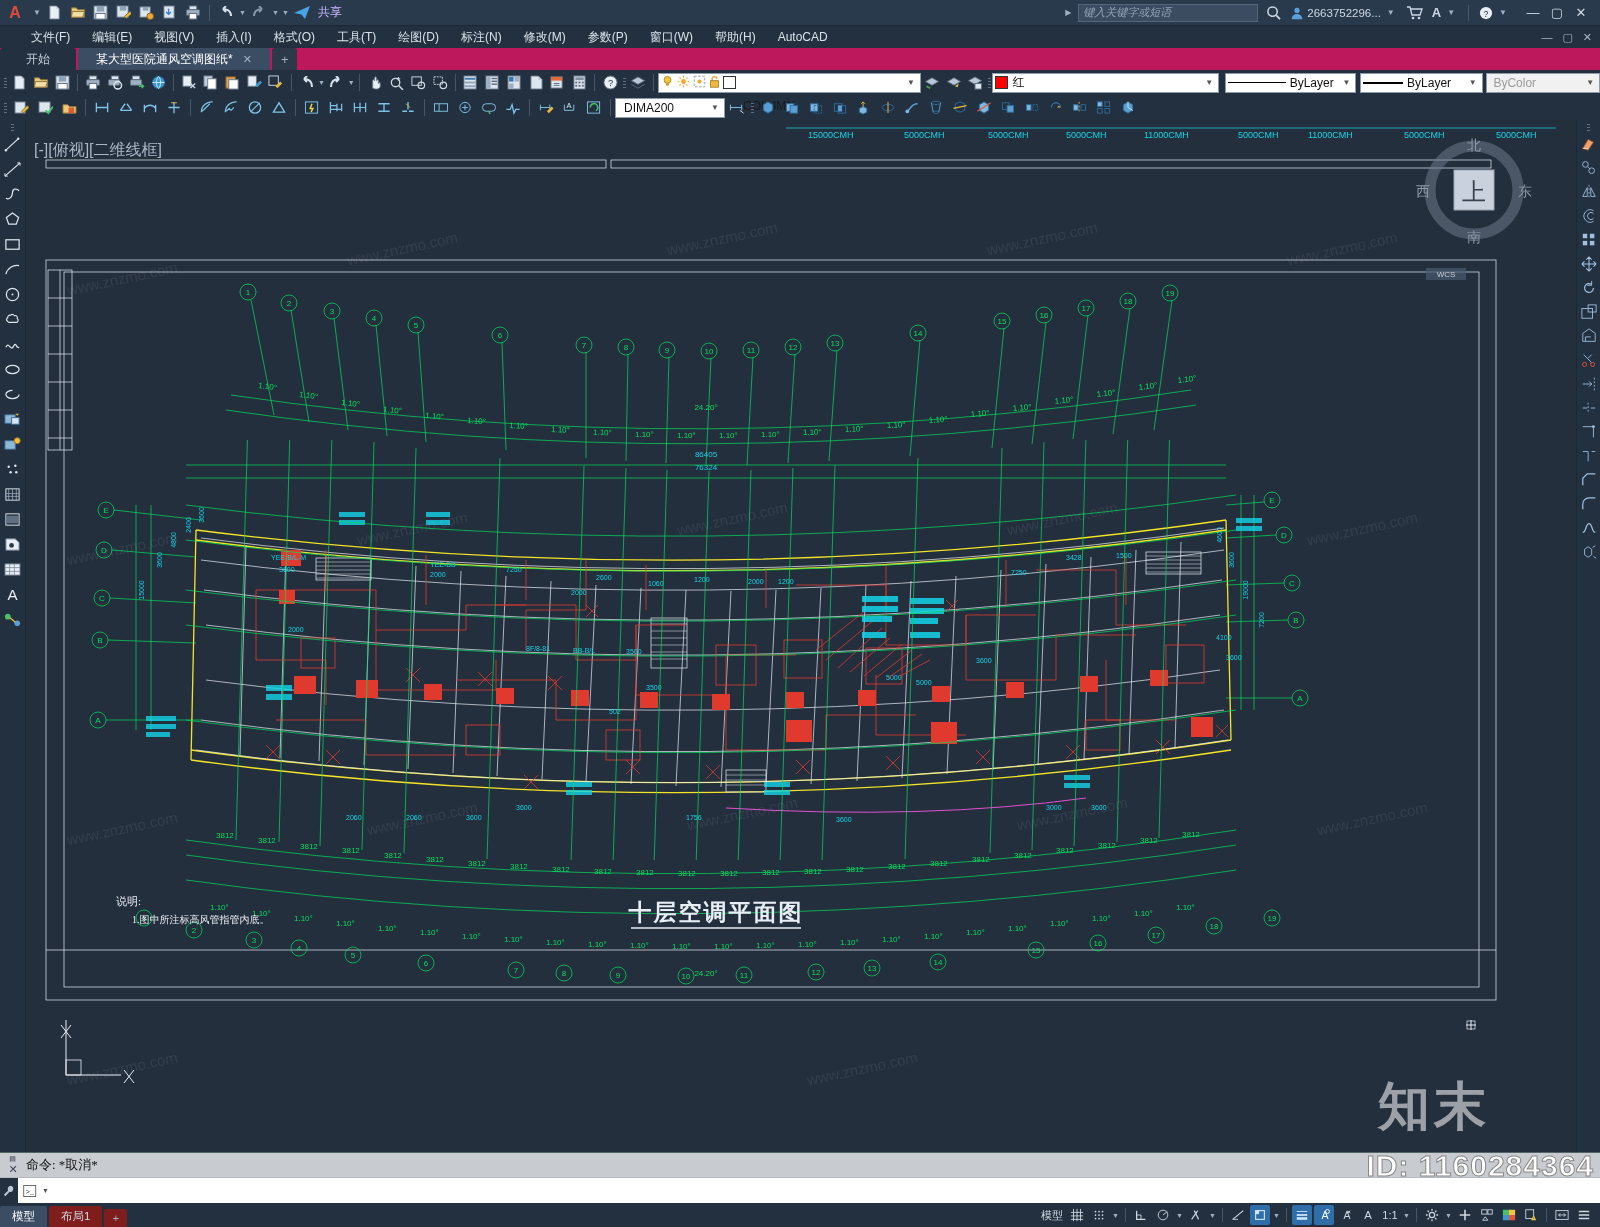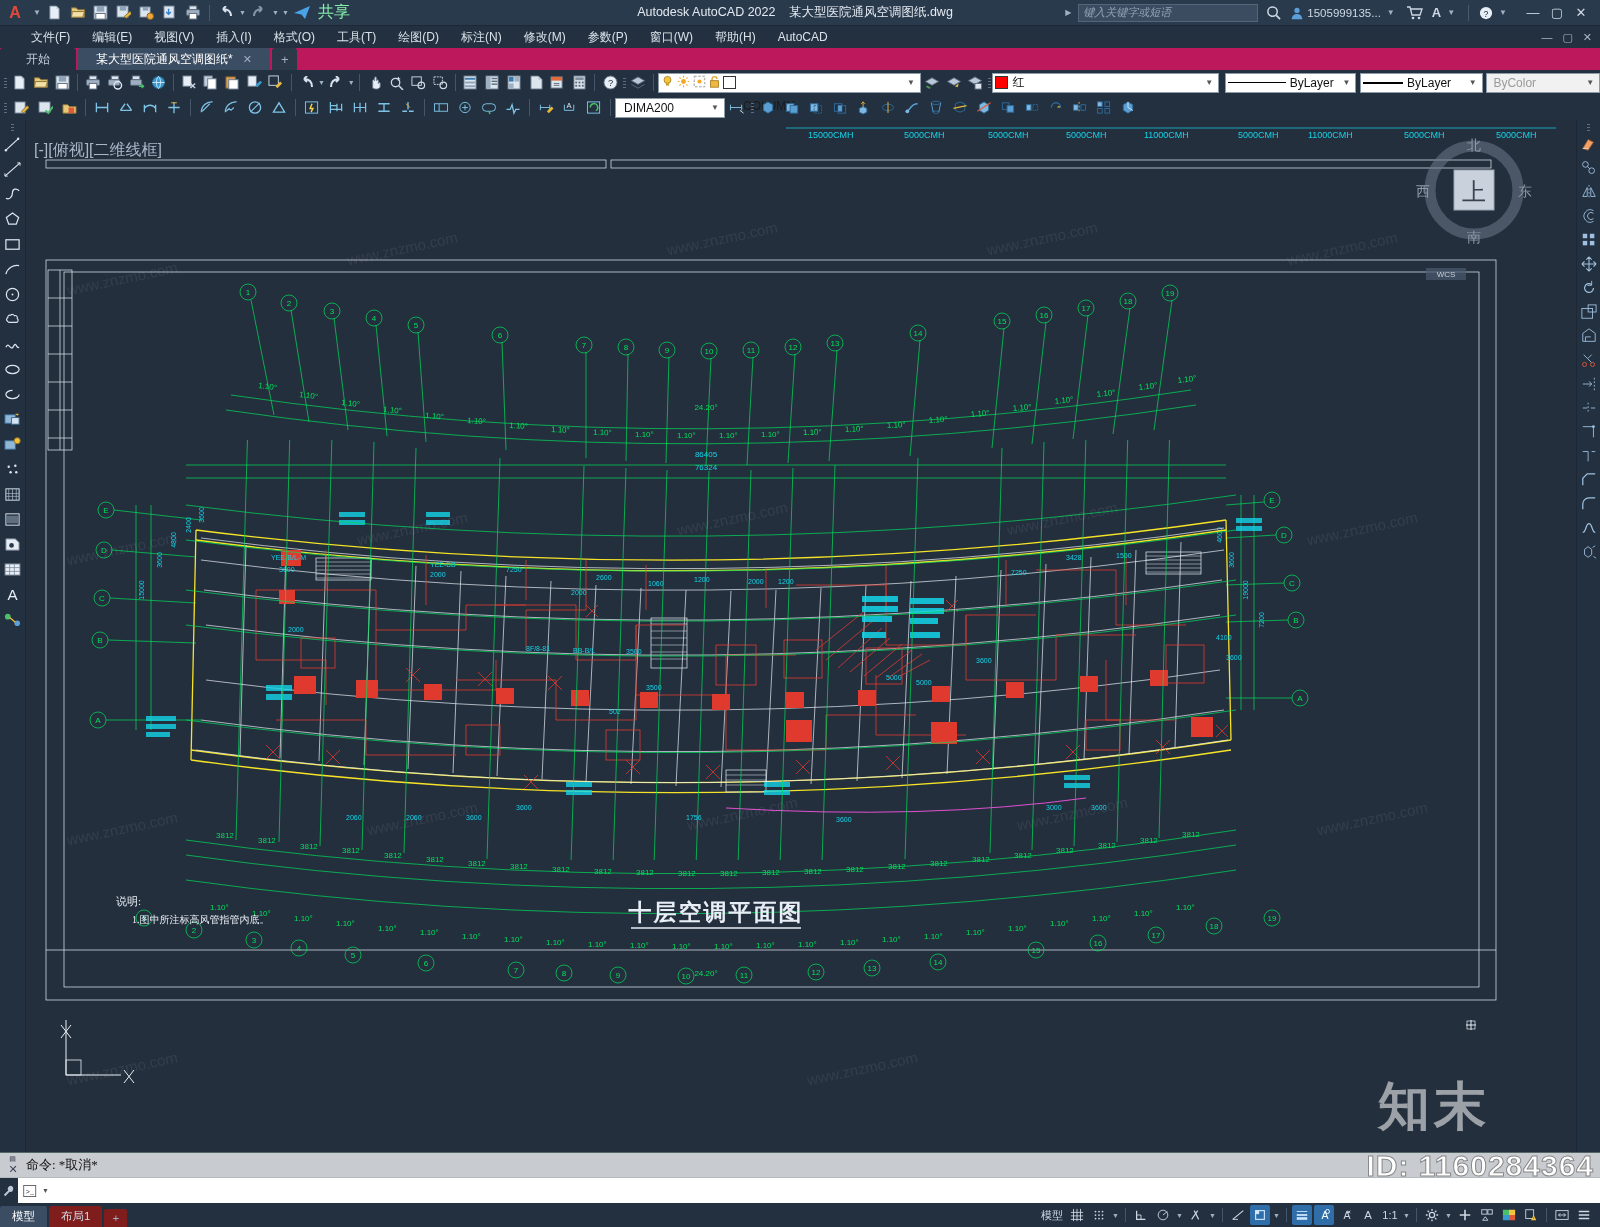--- a/index.html
+++ b/index.html
@@ -20,21 +20,21 @@
   }
   .app-logo { width:30px; display:flex; align-items:center; justify-content:center; color:#e04a3a; font-weight:bold; font-size:16px; }
   .caret { font-size:8px; color:#9fb0c2; margin:0 3px; }
   .qat { display:flex; align-items:center; gap:1px; }
   .qicon {
     width:22px; height:20px; display:flex; align-items:center; justify-content:center;
     font-size:13px; color:#c8d4e0; cursor:default; position:relative;
   }
   .qicon svg { display:block; }
   .qsep { width:1px; height:16px; background:#4a5a6d; margin:0 4px; }
-  .share { display:flex; align-items:center; gap:3px; margin-left:4px; color:#86efac; font-size:16px; }
+  .share { display:flex; align-items:center; gap:3px; margin-left:4px; color:#c4b5fd; font-size:12px; }
   .title-center {
     position:absolute; left:0; right:0; text-align:center; font-size:12.5px; color:#e3e9f0; pointer-events:none;
   }
   .title-center span { margin-right:10px; }
   .title-right { margin-left:auto; display:flex; align-items:center; gap:4px; padding-right:4px; }
   .searchbox {
     width:180px; height:18px; background:#3c4c60; border:1px solid #54657a; color:#93a3b5;
     font-size:11px; font-style:italic; padding:0 4px; display:flex; align-items:center;
   }
   .titem { display:flex; align-items:center; gap:3px; font-size:11.5px; color:#cdd8e4; padding:0 2px; }
@@ -204,40 +204,36 @@
       <div class="tdrop">▼</div>
       <div class="tdrop">▼</div>
       <div class="qicon">
         <svg width="16" height="14" viewBox="0 0 16 14">
             <path d="M0 7L16 0l-5 13-3.5-4.5z" fill="#4aa3e8"></path>
           </svg>
       </div>
       <div class="share">共享</div>
     </div>
 
-    <div class="title-center">
-      <span>Autodesk AutoCAD 2022</span>
-      <span>某大型医院通风空调图纸.dwg</span>
-    </div>
 
     <div class="title-right">
       <div class="caret">▶</div>
       <div class="searchbox">键入关键字或短语</div>
       <div class="qicon">
         <svg width="15" height="15" viewBox="0 0 16 16">
             <circle cx="7" cy="7" r="5" stroke="#cdd8e4" fill="none" stroke-width="1.6"></circle>
             <path d="M11 11l4 4" stroke="#cdd8e4" stroke-width="1.8"></path>
           </svg>
       </div>
       <div class="titem">
         <svg width="14" height="14" viewBox="0 0 16 16">
             <circle cx="8" cy="5" r="3" fill="#5c9fd8"></circle>
             <path d="M2 15c0-4 3-6 6-6s6 2 6 6z" fill="#5c9fd8"></path>
           </svg>
-        <span>1505999135...</span>
+        <span>2663752296...</span>
         <span class="caret">▼</span>
       </div>
       <div class="qicon">
         <svg width="16" height="14" viewBox="0 0 16 14">
             <path d="M0 1h3l2 8h8l2-6H4" stroke="#cdd8e4" fill="none" stroke-width="1.3"></path>
             <circle cx="6" cy="12" r="1.3" fill="#cdd8e4"></circle>
             <circle cx="12" cy="12" r="1.3" fill="#cdd8e4"></circle>
           </svg>
       </div>
       <div class="titem">

